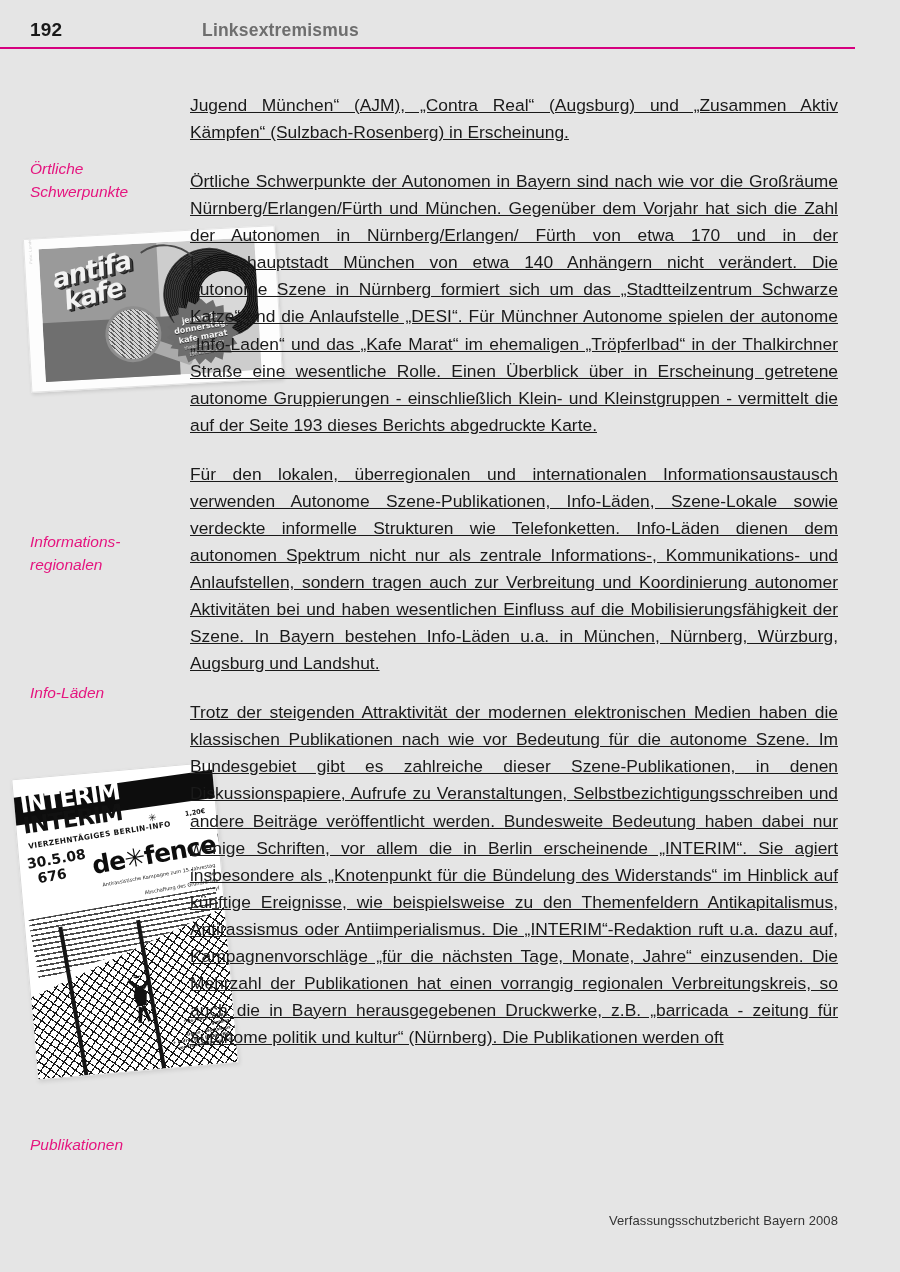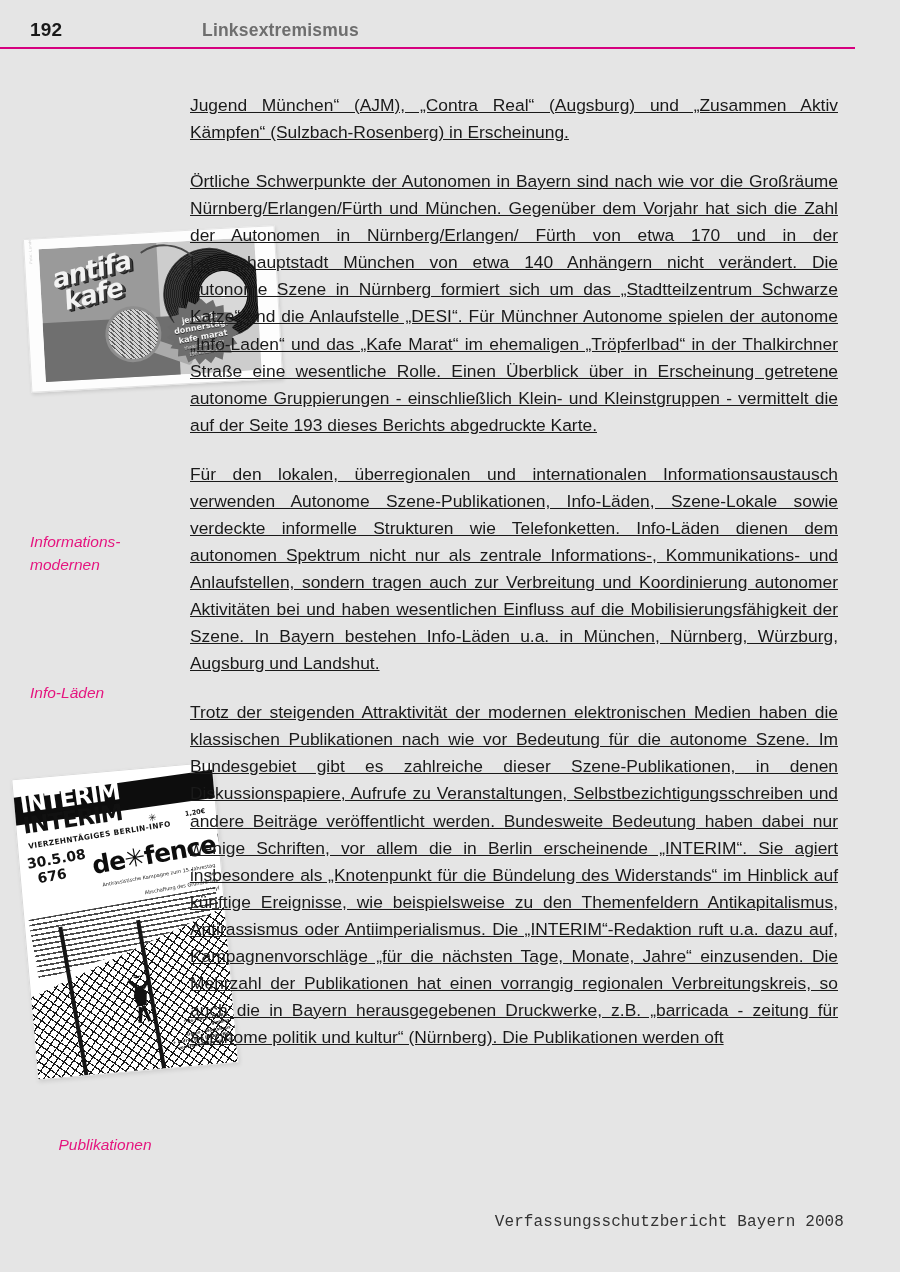--- a/index.html
+++ b/index.html
@@ -63,21 +63,21 @@
     left: 30px;
     width: 150px;
     font-size: 15.5px;
     font-style: italic;
     color: #e5157f;
     line-height: 1.5;
   }
   .mn-oertliche   { top: 157px; }
   .mn-info-aus    { top: 530px; }
   .mn-infoladen   { top: 681px; }
-  .mn-publik      { top: 1133px; text-align: center; }
+  .mn-publik      { top: 1133px; }
 
   
   .content {
     position: absolute;
     left: 190px;
     top: 92px;
     width: 648px;
     text-decoration: underline;
   }
   p.body {
@@ -456,42 +456,45 @@
     font-size: 4.2px;
     line-height: 1.5;
     text-align: right;
     color: #161616;
     font-weight: bold;
   }
 
   
   .footer {
     position: absolute;
-    right: 56px;
+    right: 62px;
     top: 1213px;
-    font-size: 16px;
+    font-size: 13px;
     color: #333;
     letter-spacing: 0.1px;
-    font-family: Liberation Mono, monospace;
   }
 </style>
 </head>
 <body>
 
 <div class="page">
 
   <div class="running-head">
     <div class="folio">192</div>
     <div class="section-title">Linksextremismus</div>
     <div class="head-rule"></div>
   </div>
 
+  <div class="margin-note mn-oertliche">
+    <span>Örtliche</span><br>
+    <span>Schwerpunkte</span>
+  </div>
   <div class="margin-note mn-info-aus">
     <span>Informations-</span><br>
-    <span>modernen</span>
+    <span>regionalen</span>
   </div>
   <div class="margin-note mn-infoladen">Info-Läden</div>
   <div class="margin-note mn-publik">Publikationen</div>
 
   <div class="figure1">
     <div class="fig1-card">
       <div class="fig1-credit">Foto: Landesamt für Verfassungsschutz</div>
       <div class="fig1-inner">
         <div class="fig1-bg-a"></div>
         <div class="fig1-bg-b"></div>

